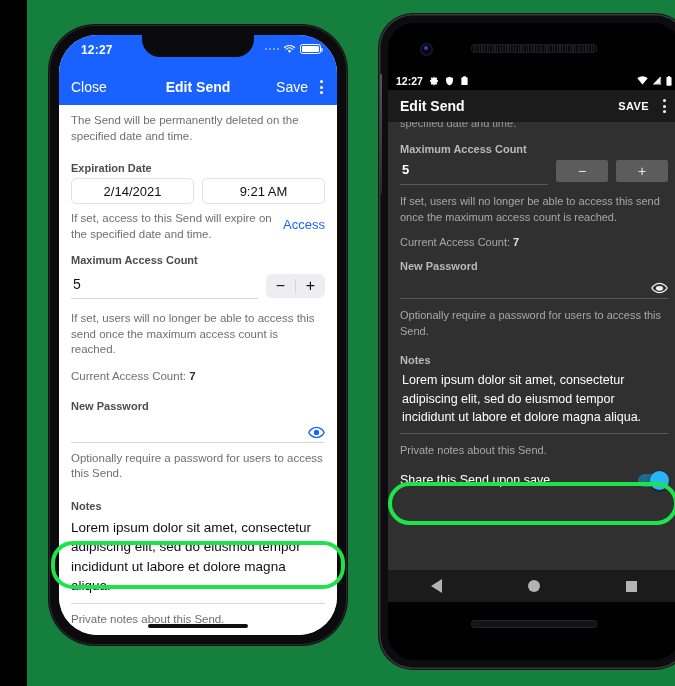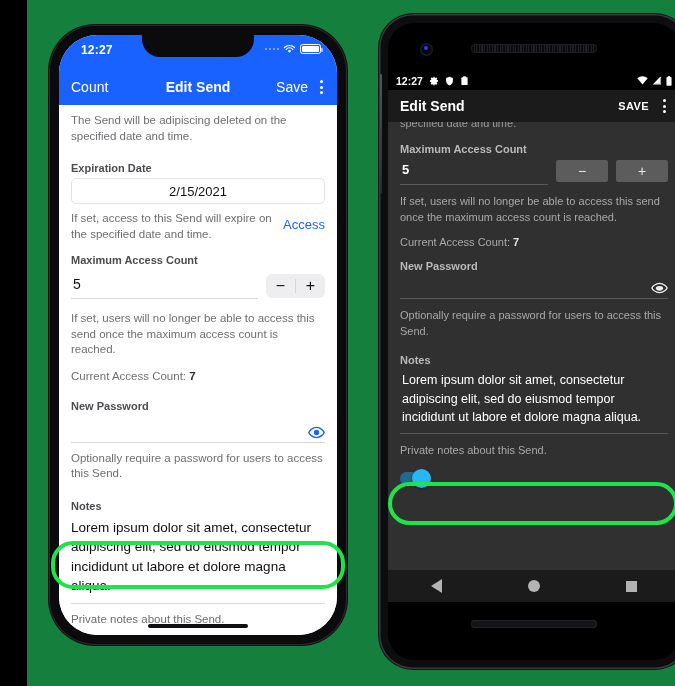--- a/index.html
+++ b/index.html
@@ -276,39 +276,40 @@
             <path d="M3.9 6.4a5.9 5.9 0 0 1 8.2 0" stroke="#fff" stroke-width="1.5" fill="none" stroke-linecap="round"></path>
             <path d="M1.8 4.2a8.9 8.9 0 0 1 12.4 0" stroke="#fff" stroke-width="1.5" fill="none" stroke-linecap="round"></path>
           </svg>
           <span class="batt-ios">
               <i></i>
             </span>
         </div>
       </div>
 
       <div class="ios-navbar">
-        <div class="nb-left">Count</div>
+        <div class="nb-left">Close</div>
         <div class="nb-title">Edit Send</div>
         <div class="nb-right">
           <span>Save</span>
           <span class="kebab">
               <i></i>
               <i></i>
               <i></i>
             </span>
         </div>
       </div>
 
       <div class="ios-body">
 
-        <div class="ios-helper">The Send will be adipiscing deleted on the specified date and time.</div>
+        <div class="ios-helper">The Send will be permanently deleted on the specified date and time.</div>
 
         <div class="ios-label">Expiration Date</div>
         <div class="ios-date-row">
-          <div class="ios-date-field">2/15/2021</div>
+          <div class="ios-date-field">2/14/2021</div>
+          <div class="ios-date-field">9:21 AM</div>
         </div>
         <div class="ios-helper-row">
           <div class="txt">If set, access to this Send will expire on the specified date and time.</div>
           <div class="ios-clear">Access</div>
         </div>
 
         <div class="ios-label">Maximum Access Count</div>
         <div class="ios-stepper-row">
           <div class="val">5</div>
           <div class="ios-stepper">
@@ -414,20 +415,21 @@
         </div>
         <div class="and-underline"></div>
         <div class="and-helper">Optionally require a password for users to access this Send.</div>
 
         <div class="and-label">Notes</div>
         <div class="and-notes-text">Lorem ipsum dolor sit amet, consectetur adipiscing elit, sed do eiusmod tempor incididunt ut labore et dolore magna aliqua.</div>
         <div class="and-underline"></div>
         <div class="and-helper">Private notes about this Send.</div>
 
         <div class="and-toggle-row">
+          <div class="lbl">Share this Send upon save.</div>
           <div class="mswitch on">
               <span class="knob"></span>
             </div>
         </div>
       </div>
 
       <div class="and-navbar">
         <span class="nav-back"></span>
         <span class="nav-home"></span>
         <span class="nav-recent"></span>

